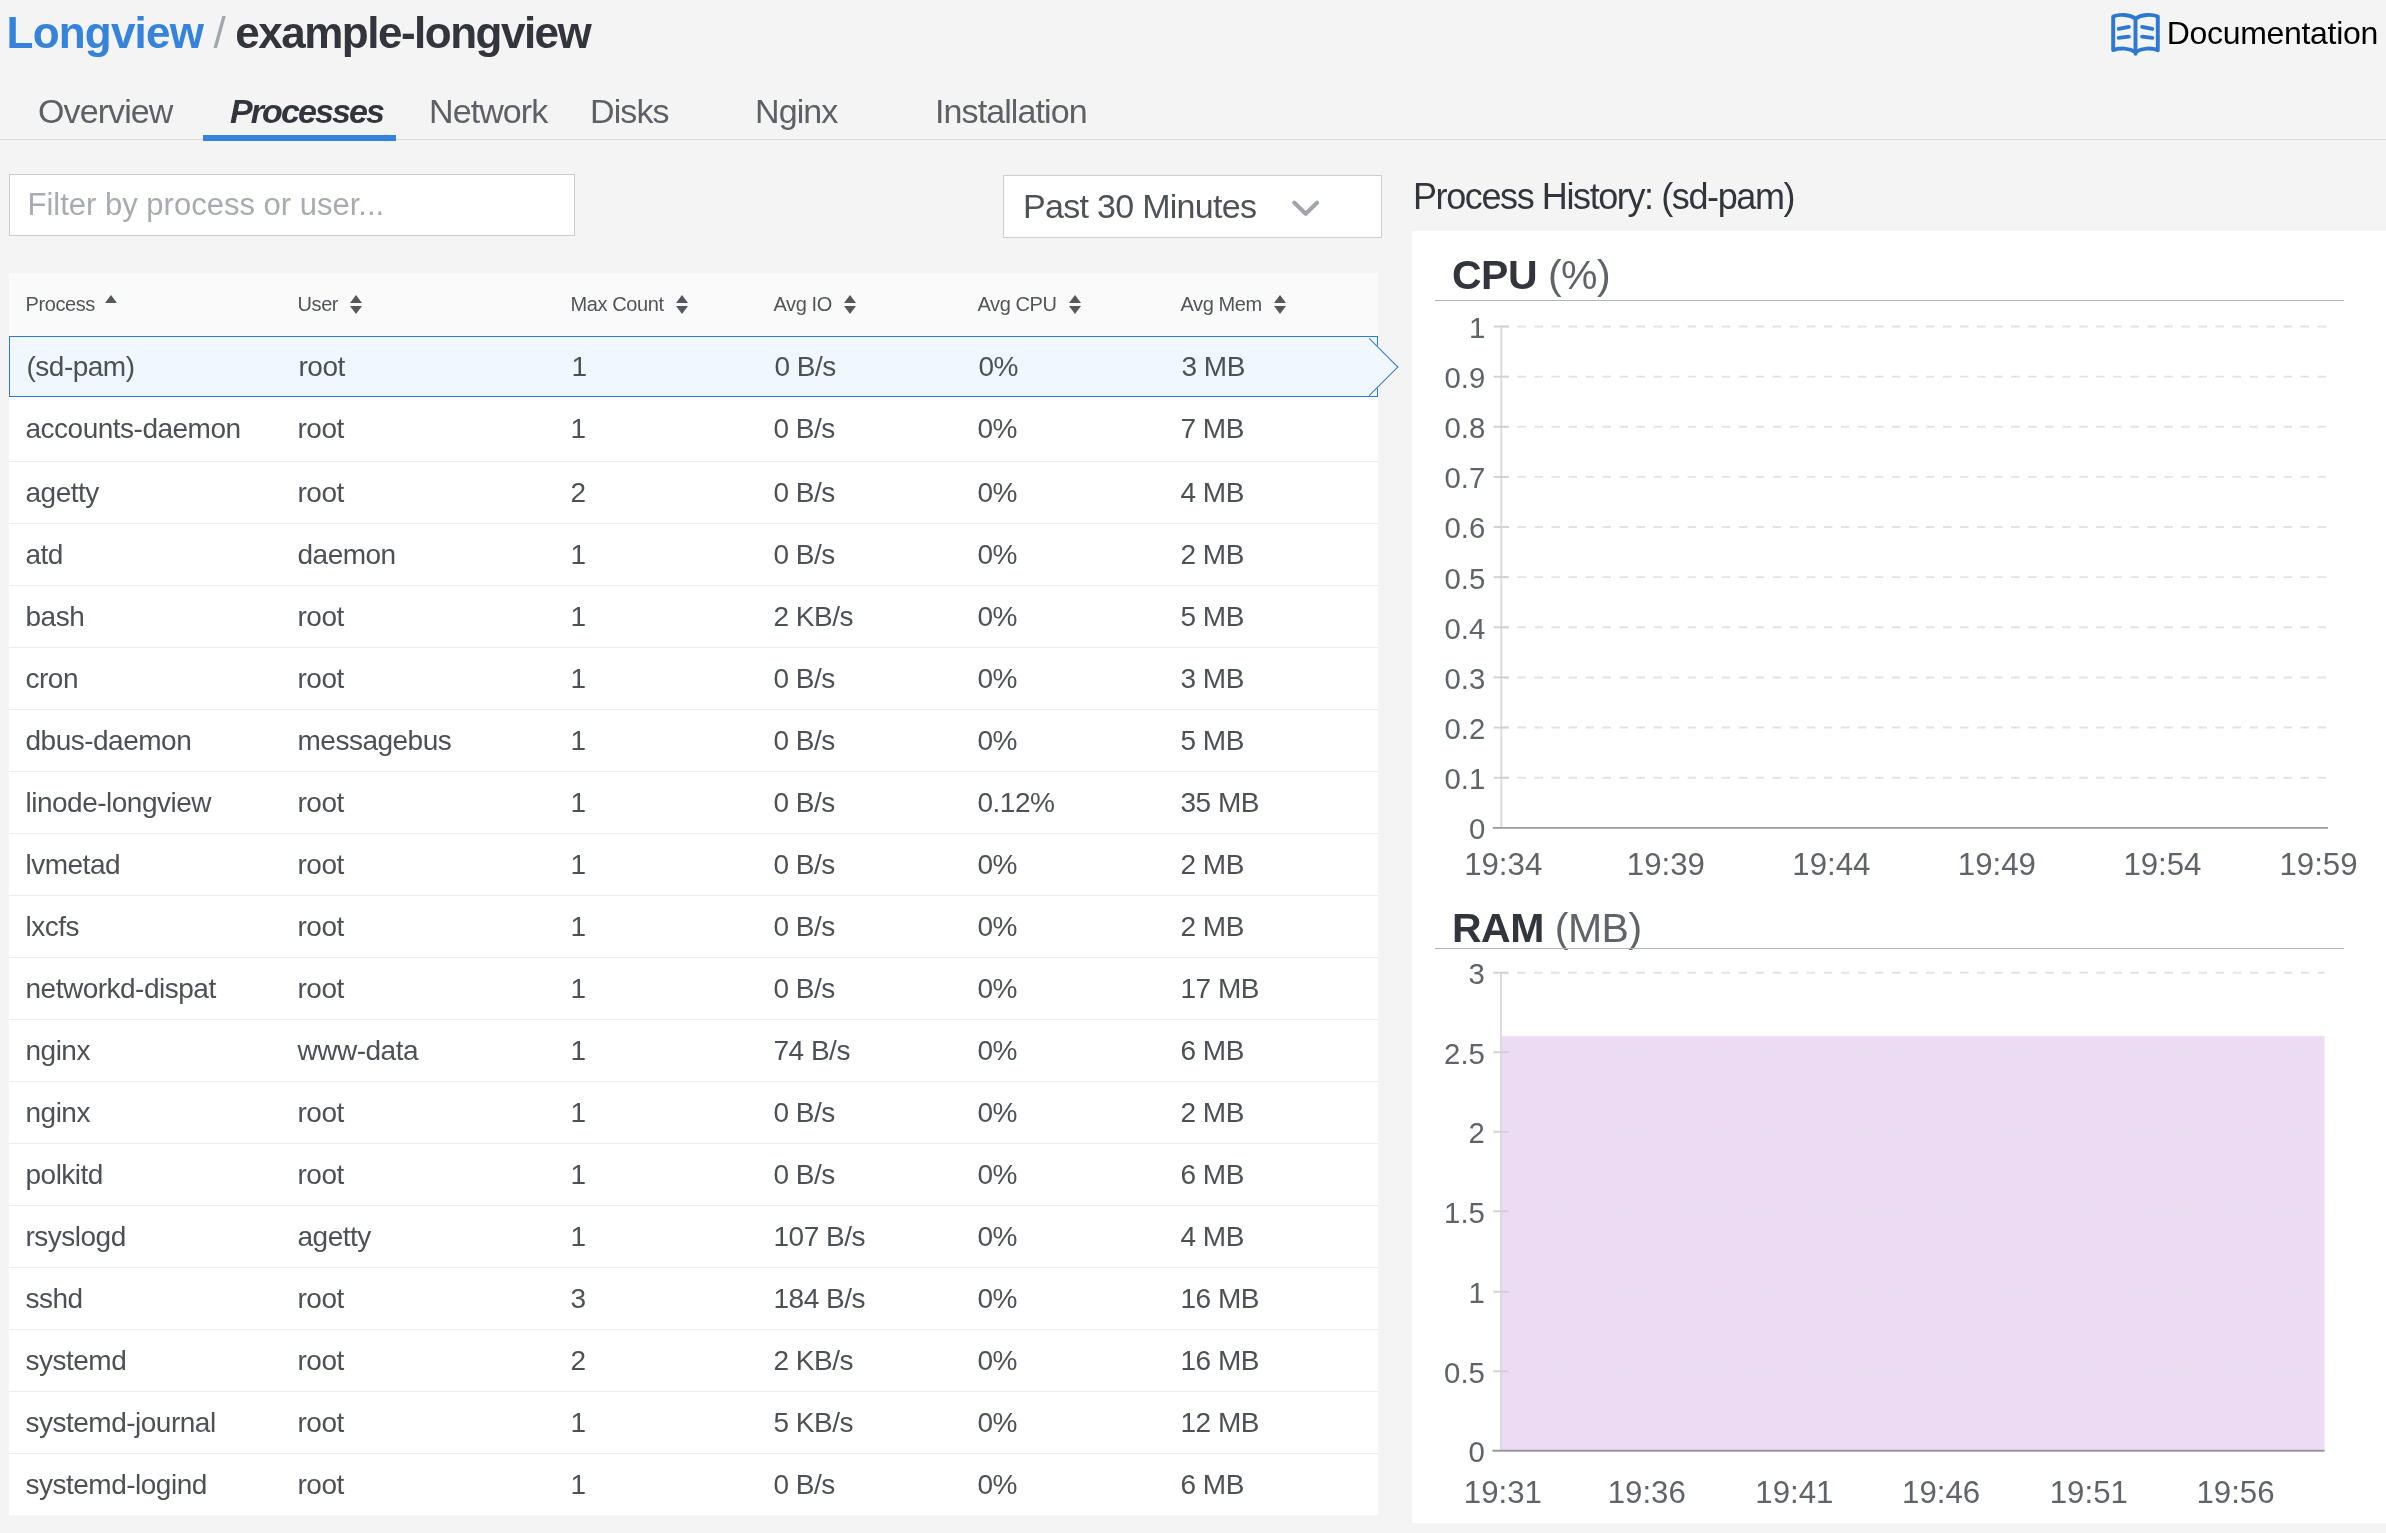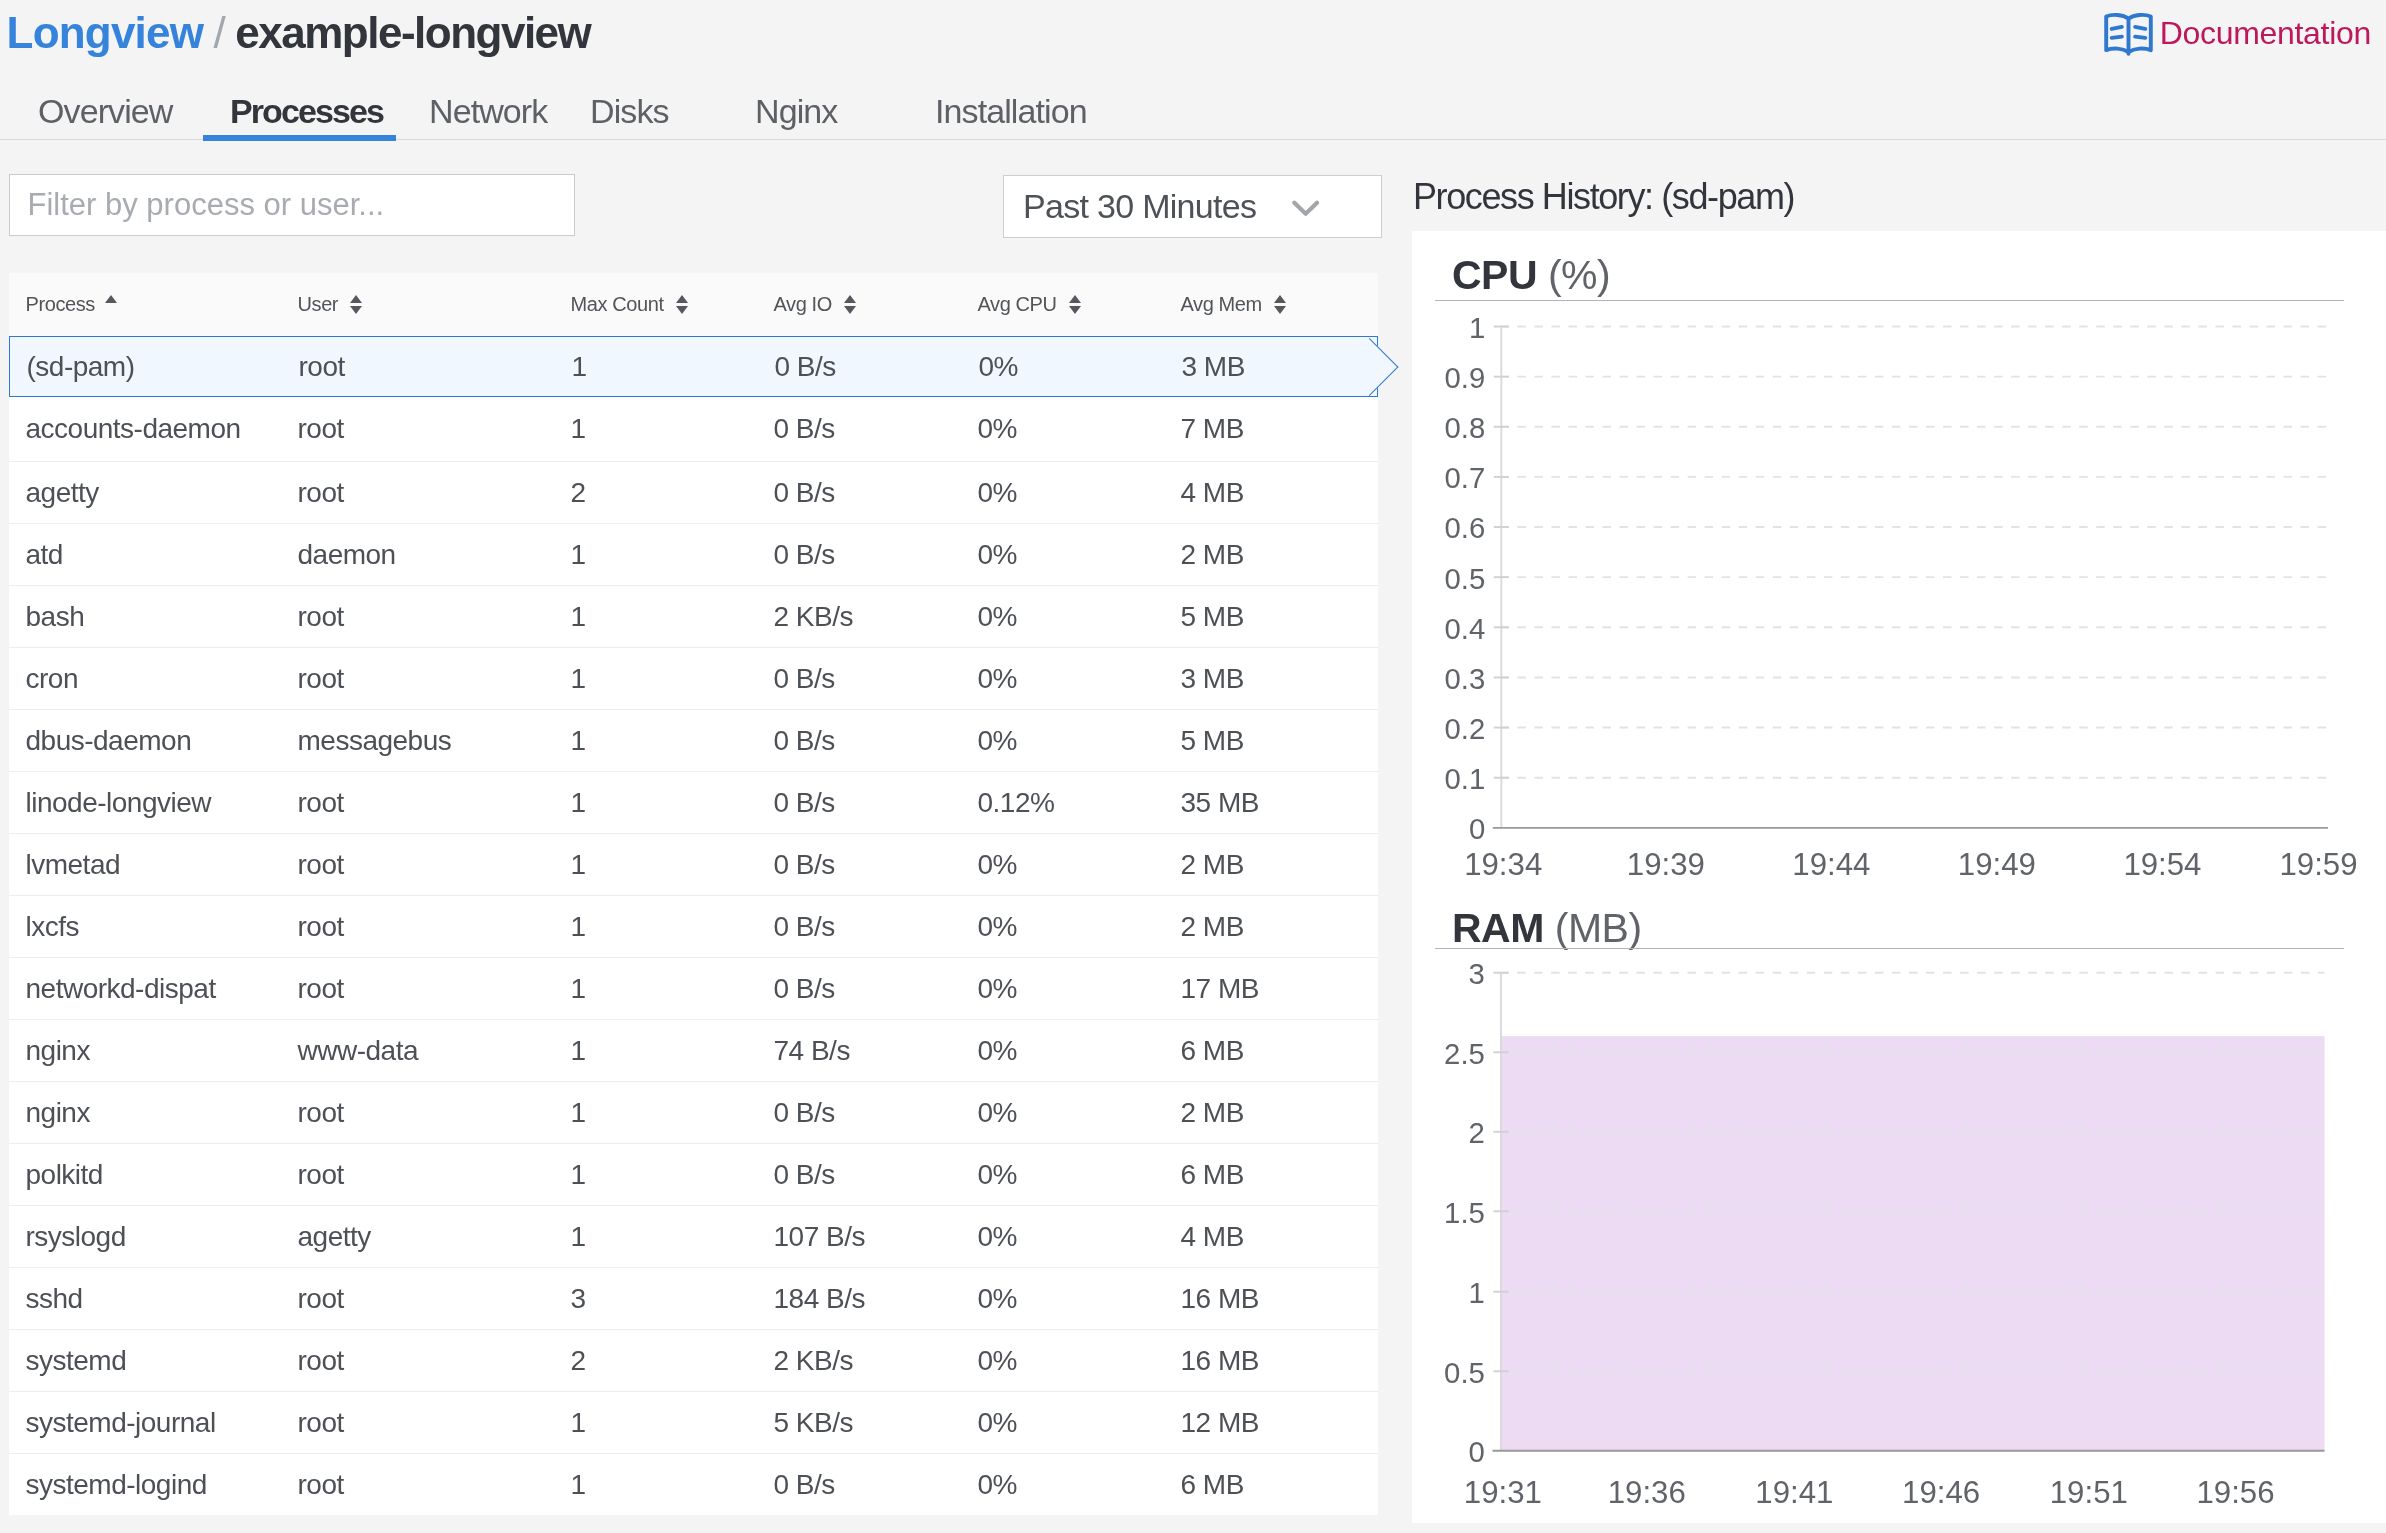--- a/index.html
+++ b/index.html
@@ -3,28 +3,28 @@
 <meta charset="utf-8">
 <style>
 * { margin:0; padding:0; box-sizing:border-box; }
 html,body { width:2387px; height:1533px; background:#f4f4f4; font-family:"Liberation Sans", sans-serif; overflow:hidden; }
 .abs { position:absolute; }
 
 
 #crumb { position:absolute; left:6.6px; top:7.6px; font-size:44px; font-weight:700; color:#32363c; letter-spacing:-0.8px; }
 #crumb .lv { color:#3683dc; }
 #crumb .sl { color:#a2a7ab; font-weight:400; padding:0 10.4px; }
-#doclink { position:absolute; right:15px; top:11.4px; color:#be185d; font-size:32px; letter-spacing:-0.3px; }
+#doclink { position:absolute; right:8px; top:11.4px; color:#000000; font-size:32px; letter-spacing:-0.3px; }
 #doclink svg { vertical-align:middle; margin-right:5.7px; position:relative; top:0.9px;}
 #doclink span { vertical-align:middle; }
 
 
 #tabbar { position:absolute; left:0; top:83px; width:2387px; height:57px; border-bottom:1.9px solid #d7d9db; }
 .tab { position:absolute; top:8.5px; font-size:34px; color:#5d6166; letter-spacing:-0.9px; }
-.tab.active { color:#32363c; font-weight:700; letter-spacing:-1.9px; }
+.tab.active { color:#32363c; font-weight:700; letter-spacing:-1.9px;font-style:italic; }
 #tabline { position:absolute; left:203px; top:52px; width:193px; height:5.7px; background:#3683dc; }
 
 
 #filter { position:absolute; left:8.5px; top:174px; width:566px; height:62px; background:#fff; border:1.9px solid #c9cbce; font-size:31px; color:#a8acb0; line-height:59px; padding-left:18px; }
 #timesel { position:absolute; left:1003px; top:175px; width:379px; height:63px; background:#fff; border:1.9px solid #cdced0; font-size:34px; color:#4e5256; line-height:60px; padding-left:19px; letter-spacing:-0.7px; }
 #timesel svg { position:absolute; right:62px; top:24px; }
 
 
 #tbl { position:absolute; left:8.5px; top:273px; width:1369px; }
 .hrow { height:63px; background:#fafafa; display:grid; grid-template-columns:272px 273px 203px 204px 203px auto; font-size:20px; color:#515559; letter-spacing:-0.4px; }

